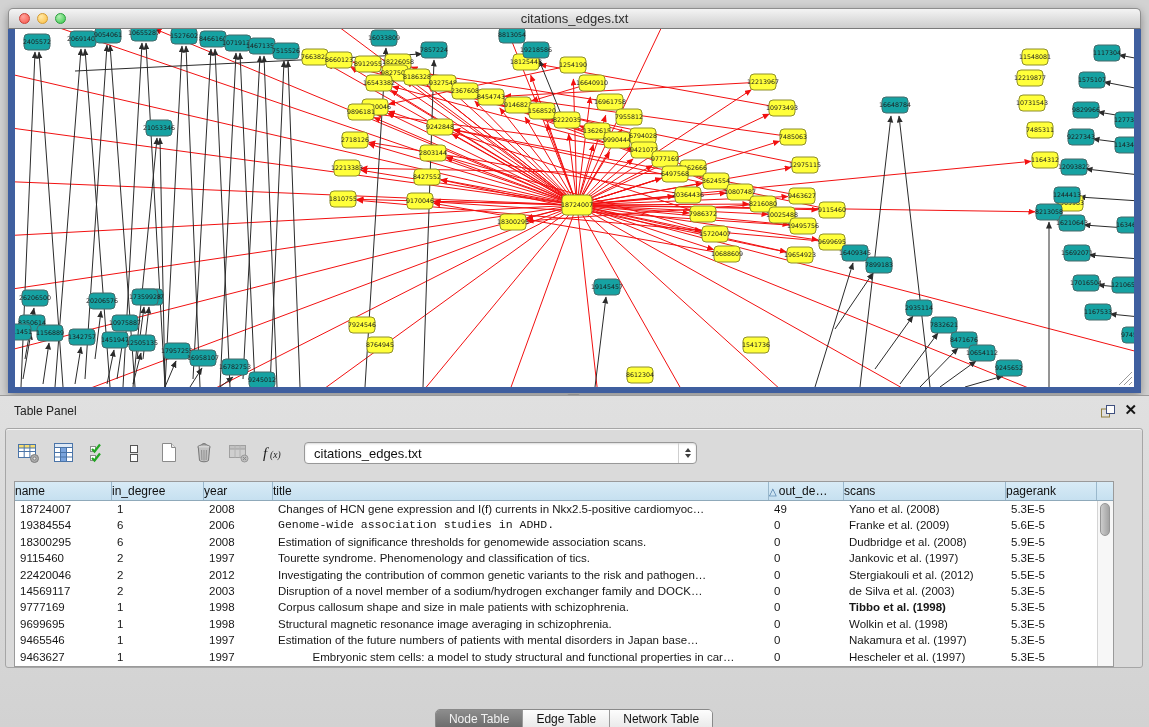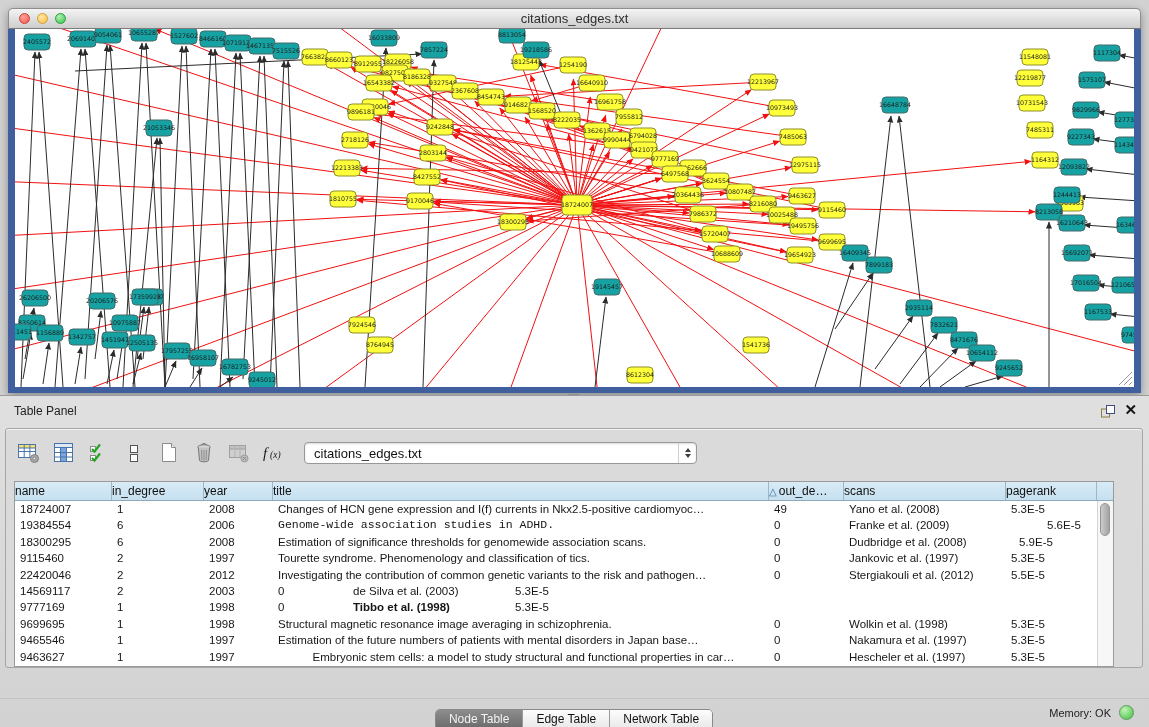--- a/index.html
+++ b/index.html
@@ -848,30 +848,30 @@
             <div class="td" style="width: 162px;">Yano et al. (2008)</div>
             <div class="td" style="width: 91px;">5.3E-5</div>
           </div>
           <div class="tr">
             <div class="td" style="width: 97px;">19384554</div>
             <div class="td" style="width: 92px;">6</div>
             <div class="td" style="width: 69px;">2006</div>
             <div class="td" style="width: 496px; font-family: Liberation Mono, monospace;">Genome-wide association studies in ADHD.</div>
             <div class="td" style="width: 75px;">0</div>
             <div class="td" style="width: 162px;">Franke et al. (2009)</div>
-            <div class="td" style="width: 91px; margin-left: 36px;">5.6E-5</div>
+            <div class="td" style="width: 91px;">5.6E-5</div>
           </div>
           <div class="tr">
             <div class="td" style="width: 97px;">18300295</div>
             <div class="td" style="width: 92px;">6</div>
             <div class="td" style="width: 69px;">2008</div>
             <div class="td" style="width: 496px;">Estimation of significance thresholds for genomewide association scans.</div>
             <div class="td" style="width: 75px;">0</div>
             <div class="td" style="width: 162px;">Dudbridge et al. (2008)</div>
-            <div class="td" style="width: 91px; margin-left: 8px;">5.9E-5</div>
+            <div class="td" style="width: 91px;">5.9E-5</div>
           </div>
           <div class="tr">
             <div class="td" style="width: 97px;">9115460</div>
             <div class="td" style="width: 92px;">2</div>
             <div class="td" style="width: 69px;">1997</div>
             <div class="td" style="width: 496px;">Tourette syndrome. Phenomenology and classification of tics.</div>
             <div class="td" style="width: 75px;">0</div>
             <div class="td" style="width: 162px;">Jankovic et al. (1997)</div>
             <div class="td" style="width: 91px;">5.3E-5</div>
           </div>
@@ -881,28 +881,30 @@
             <div class="td" style="width: 69px;">2012</div>
             <div class="td" style="width: 496px;">Investigating the contribution of common genetic variants to the risk and pathogen…</div>
             <div class="td" style="width: 75px;">0</div>
             <div class="td" style="width: 162px;">Stergiakouli et al. (2012)</div>
             <div class="td" style="width: 91px;">5.5E-5</div>
           </div>
           <div class="tr">
             <div class="td" style="width: 97px;">14569117</div>
             <div class="td" style="width: 92px;">2</div>
             <div class="td" style="width: 69px;">2003</div>
+            <div class="td" style="width: 496px;">Disruption of a novel member of a sodium/hydrogen exchanger family and DOCK…</div>
             <div class="td" style="width: 75px;">0</div>
             <div class="td" style="width: 162px;">de Silva et al. (2003)</div>
             <div class="td" style="width: 91px;">5.3E-5</div>
           </div>
           <div class="tr">
             <div class="td" style="width: 97px;">9777169</div>
             <div class="td" style="width: 92px;">1</div>
             <div class="td" style="width: 69px;">1998</div>
+            <div class="td" style="width: 496px;">Corpus callosum shape and size in male patients with schizophrenia.</div>
             <div class="td" style="width: 75px;">0</div>
             <div class="td" style="width: 162px; font-weight: bold;">Tibbo et al. (1998)</div>
             <div class="td" style="width: 91px;">5.3E-5</div>
           </div>
           <div class="tr">
             <div class="td" style="width: 97px;">9699695</div>
             <div class="td" style="width: 92px;">1</div>
             <div class="td" style="width: 69px;">1998</div>
             <div class="td" style="width: 496px;">Structural magnetic resonance image averaging in schizophrenia.</div>
             <div class="td" style="width: 75px;">0</div>
@@ -935,17 +937,13 @@
 
     <div class="tabs">
       <div class="seg" id="segtabs">
           <div class="seg-btn selected">Node Table</div>
           <div class="seg-btn">Edge Table</div>
           <div class="seg-btn">Network Table</div>
         </div>
     </div>
   </div>
 
-  <div class="status-bar">
-    <span class="memory-label">Memory: OK</span>
-    <span class="memory-dot"></span>
-  </div>
 </div>
 
 </body></html>

